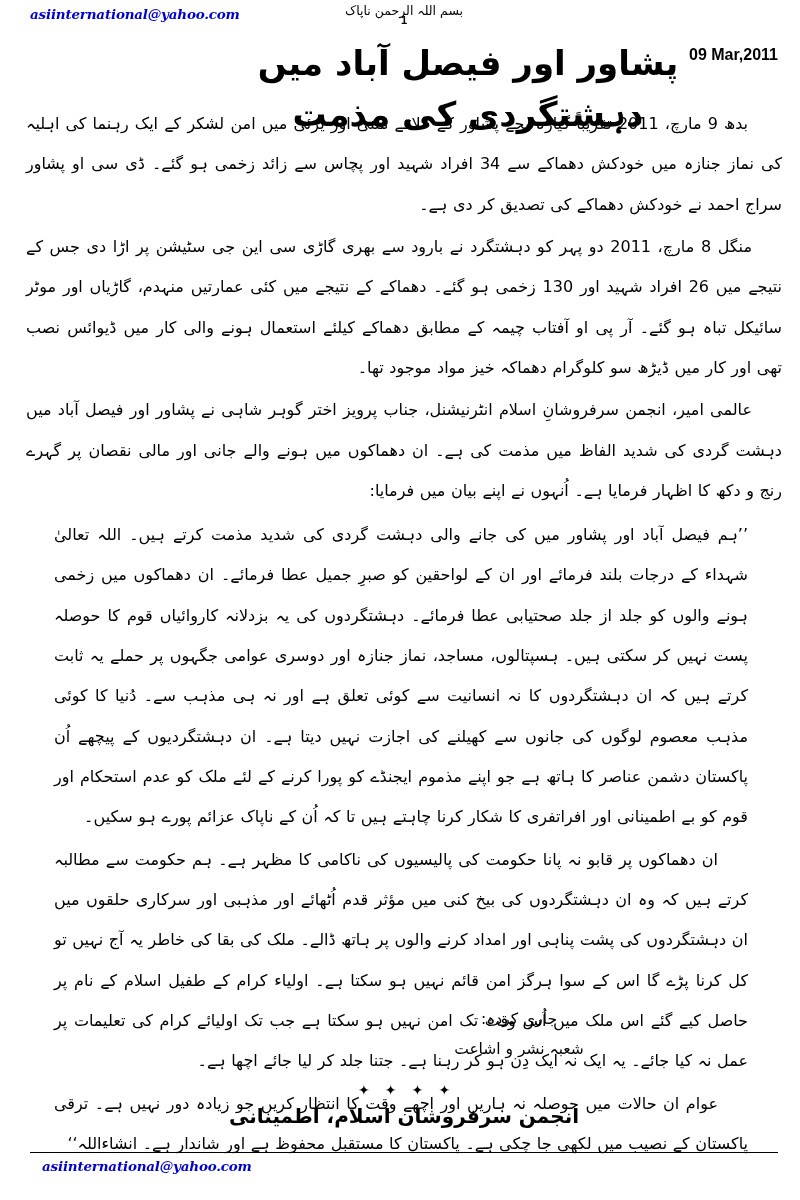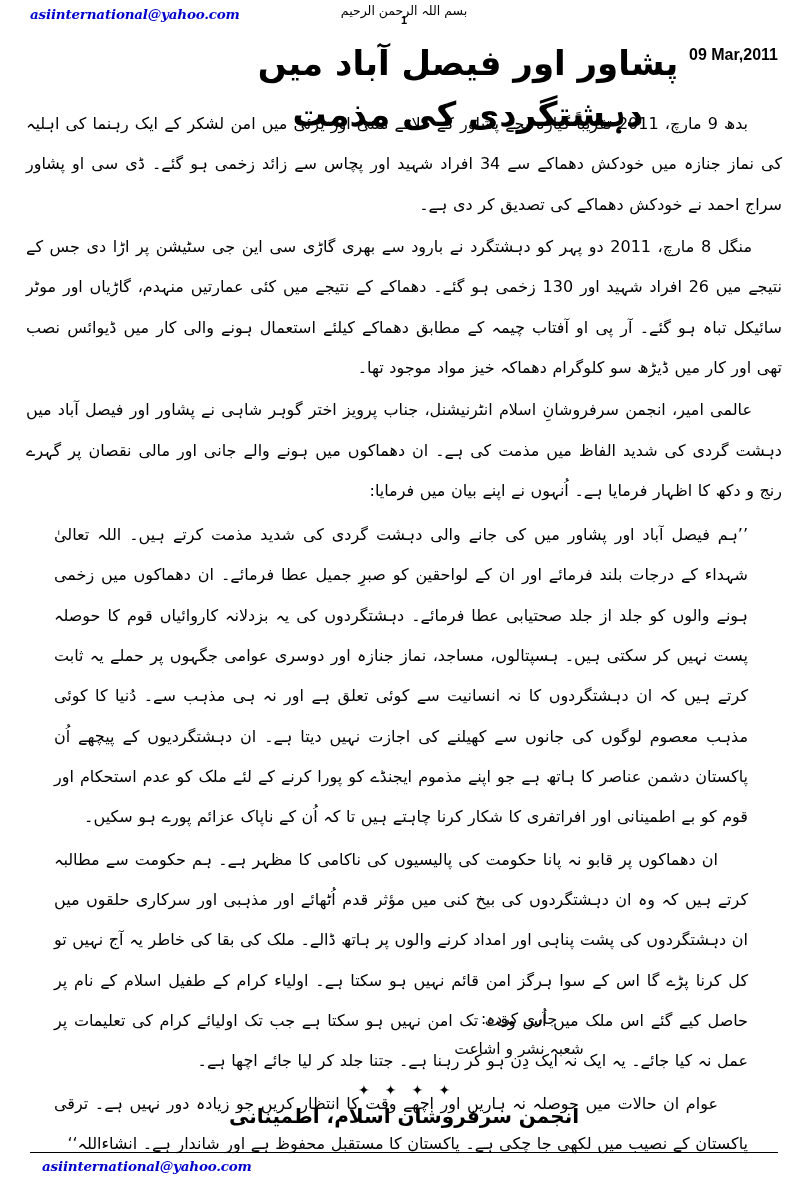--- a/index.html
+++ b/index.html
@@ -240,21 +240,21 @@
   }
 </style>
 </head>
 <body>
 
 <div class="page">
 
   <div class="header-row">
     <div class="email-top">asiinternational@yahoo.com</div>
     <div class="bismillah-wrap">
-      <span class="bismillah">بسم اللہ الرحمن الرحیم</span>
+      <span class="bismillah">بسم اللہ الرحمن ناپاک</span>
       <span class="page-number">1</span>
     </div>
   </div>
 
   <div class="title-row">
     <div class="doc-date">09  Mar,2011</div>
     <div class="doc-title">پشاور اور فیصل آباد میں دہشتگردی کی مذمت</div>
   </div>
 
   <div class="body-block">

